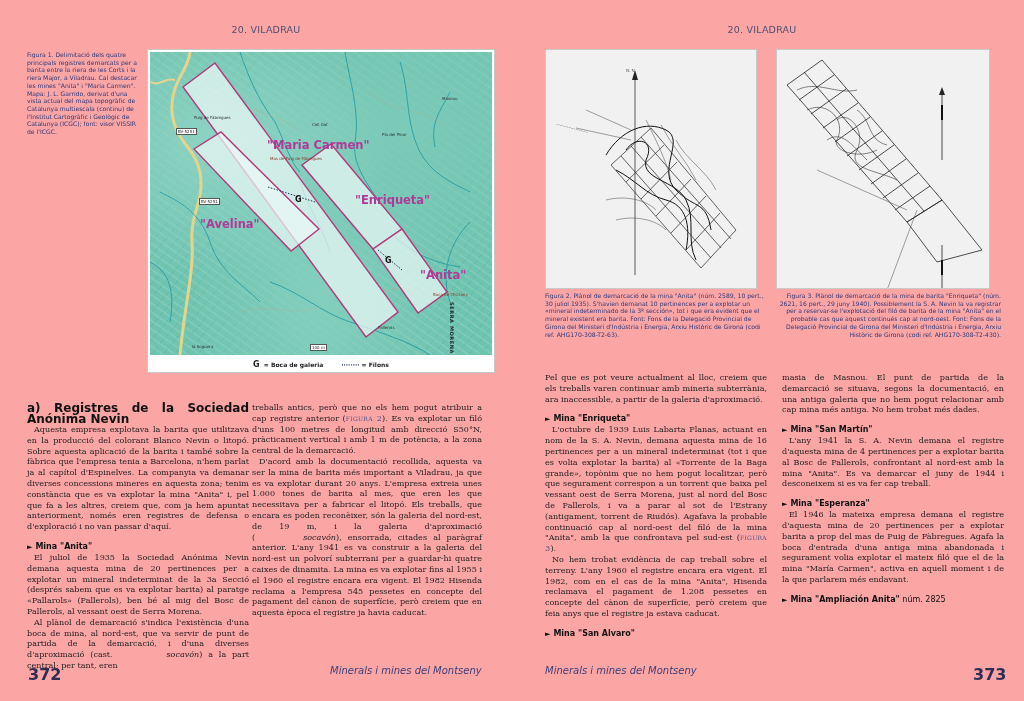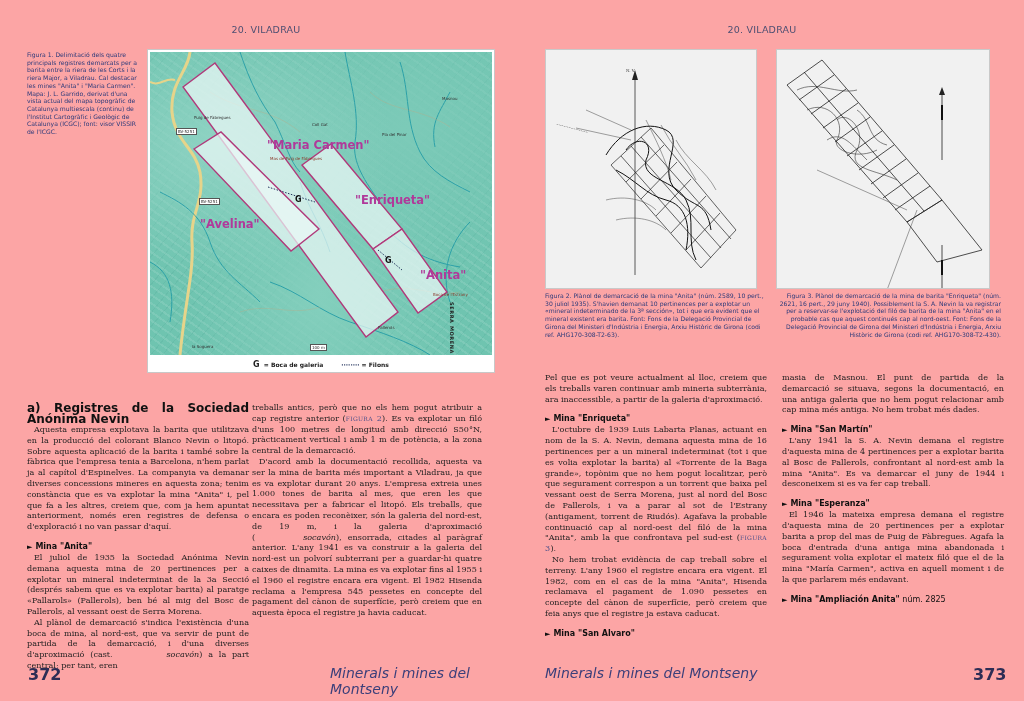--- a/index.html
+++ b/index.html
@@ -52,21 +52,21 @@
   .col h3 { font-family: "DejaVu Sans", sans-serif; font-size: 12px; font-weight: bold; line-height: 11px; color: #111; margin-top: 0; }
   .col h4 { font-family: "DejaVu Sans", sans-serif; font-size: 8px; font-weight: bold; line-height: 11px; color: #111; margin-top: 8px; }
   .col h4 .h-arrow { font-size: 7px; margin-right: 3px; }
   .col h4 .h-extra { font-weight: normal; }
   .smallcaps { font-variant: small-caps; color: #4a4f8a; letter-spacing: 0.3px; }
   .col em { font-style: italic; padding-left: 48px; }
 
   .folio { position: absolute; top: 665px; font-family: "DejaVu Sans", sans-serif; font-weight: bold;
            font-size: 16px; color: #2d2d55; }
   .book-title { position: absolute; top: 665px; font-family: "DejaVu Sans", sans-serif; font-style: italic;
-                font-size: 14px; color: #3b3f7a; }
+                font-size: 10px; color: #3b3f7a; }
 
   
   .fig-box { position: absolute; top: 49px; height: 240px; border: 1px solid #c9c9c9; background: #f1f1f1; overflow: hidden; }
   .fig-box svg { position: absolute; left: 0; top: 0; }
   .fig2-caption { position: absolute; left: 545px; top: 292px; width: 225px; }
   .fig3-caption { position: absolute; left: 776px; top: 292px; width: 225px; text-align: right; }
 </style>
 </head>
 <body>
 
@@ -238,21 +238,21 @@
     <line x1="165" y1="195" x2="165" y2="238" stroke="#222" stroke-width="0.8"></line>
     <line x1="165" y1="210" x2="165" y2="225" stroke="#111" stroke-width="2"></line>
   </svg>
 </div>
 <div class="caption fig3-caption">Figura 3. Plànol de demarcació de la mina de barita "Enriqueta" (núm. 2621, 16 pert., 29 juny 1940). Possiblement la S. A. Nevin la va registrar per a reservar-se l'explotació del filó de barita de la mina "Anita" en el probable cas que aquest continués cap al nord-oest. Font: Fons de la Delegació Provincial de Girona del Ministeri d'Indústria i Energia, Arxiu Històric de Girona (codi ref. AHG170-308-T2-430).</div>
 
 <div class="col" style="left:545px; top:373px; width:222px;">
   <p class="noindent">Pel que es pot veure actualment al lloc, creiem que els treballs varen continuar amb mineria subterrània, ara inaccessible, a partir de la galeria d'aproximació.</p>
   <h4><span class="h-arrow">►</span><span>Mina "Enriqueta"</span></h4>
   <p><span>L'octubre de 1939 Luis Labarta Planas, actuant en nom de la S. A. Nevin, demana aquesta mina de 16 pertinences per a un mineral indeterminat (tot i que es volia explotar la barita) al «Torrente de la Baga grande», topònim que no hem pogut localitzar, però que segurament correspon a un torrent que baixa pel vessant oest de Serra Morena, just al nord del Bosc de Pallerols, i va a parar al sot de l'Estrany (antigament, torrent de Riudós). Agafava la probable continuació cap al nord-oest del filó de la mina "Anita", amb la que confrontava pel sud-est (</span><span class="smallcaps">figura 3</span><span>).</span></p>
-  <p>No hem trobat evidència de cap treball sobre el terreny. L'any 1960 el registre encara era vigent. El 1982, com en el cas de la mina "Anita", Hisenda reclamava el pagament de 1.090 pessetes en concepte del cànon de superfície, però creiem que feia anys que el registre ja estava caducat.</p>
+  <p>No hem trobat evidència de cap treball sobre el terreny. L'any 1960 el registre encara era vigent. El 1982, com en el cas de la mina "Anita", Hisenda reclamava el pagament de 1.208 pessetes en concepte del cànon de superfície, però creiem que feia anys que el registre ja estava caducat.</p>
   <h4><span class="h-arrow">►</span><span>Mina "San Alvaro"</span></h4>
 </div>
 
 <div class="col" style="left:782px; top:373px; width:222px;">
   <p class="noindent">masia de Masnou. El punt de partida de la demarcació se situava, segons la documentació, en una antiga galeria que no hem pogut relacionar amb cap mina més antiga. No hem trobat més dades.</p>
   <h4><span class="h-arrow">►</span><span>Mina "San Martín"</span></h4>
   <p>L'any 1941 la S. A. Nevin demana el registre d'aquesta mina de 4 pertinences per a explotar barita al Bosc de Pallerols, confrontant al nord-est amb la mina "Anita". Es va demarcar el juny de 1944 i desconeixem si es va fer cap treball.</p>
   <h4><span class="h-arrow">►</span><span>Mina "Esperanza"</span></h4>
   <p>El 1946 la mateixa empresa demana el registre d'aquesta mina de 20 pertinences per a explotar barita a prop del mas de Puig de Fàbregues. Agafa la boca d'entrada d'una antiga mina abandonada i segurament volia explotar el mateix filó que el de la mina "María Carmen", activa en aquell moment i de la que parlarem més endavant.</p>
   <h4><span class="h-arrow">►</span><span>Mina "Ampliación Anita"</span><span class="h-extra"> núm. 2825</span></h4>

